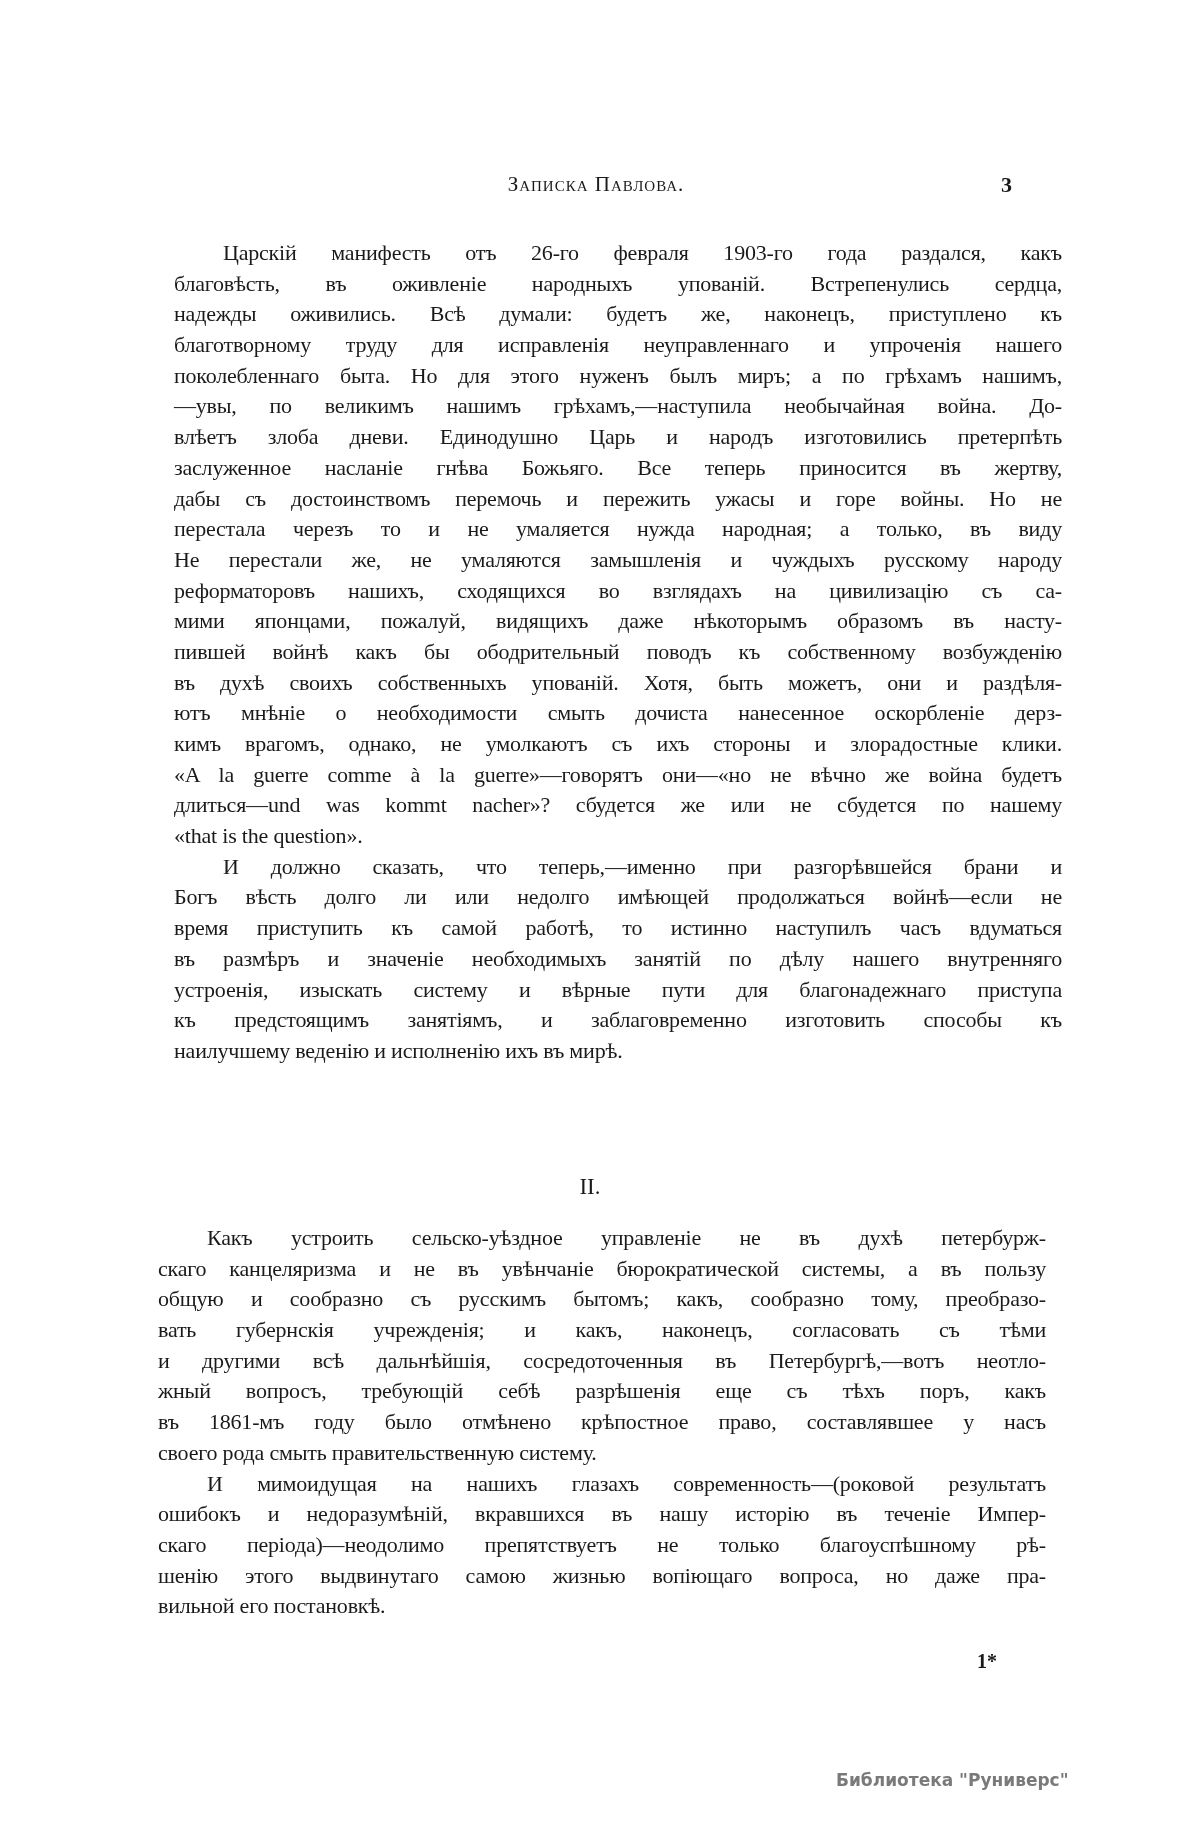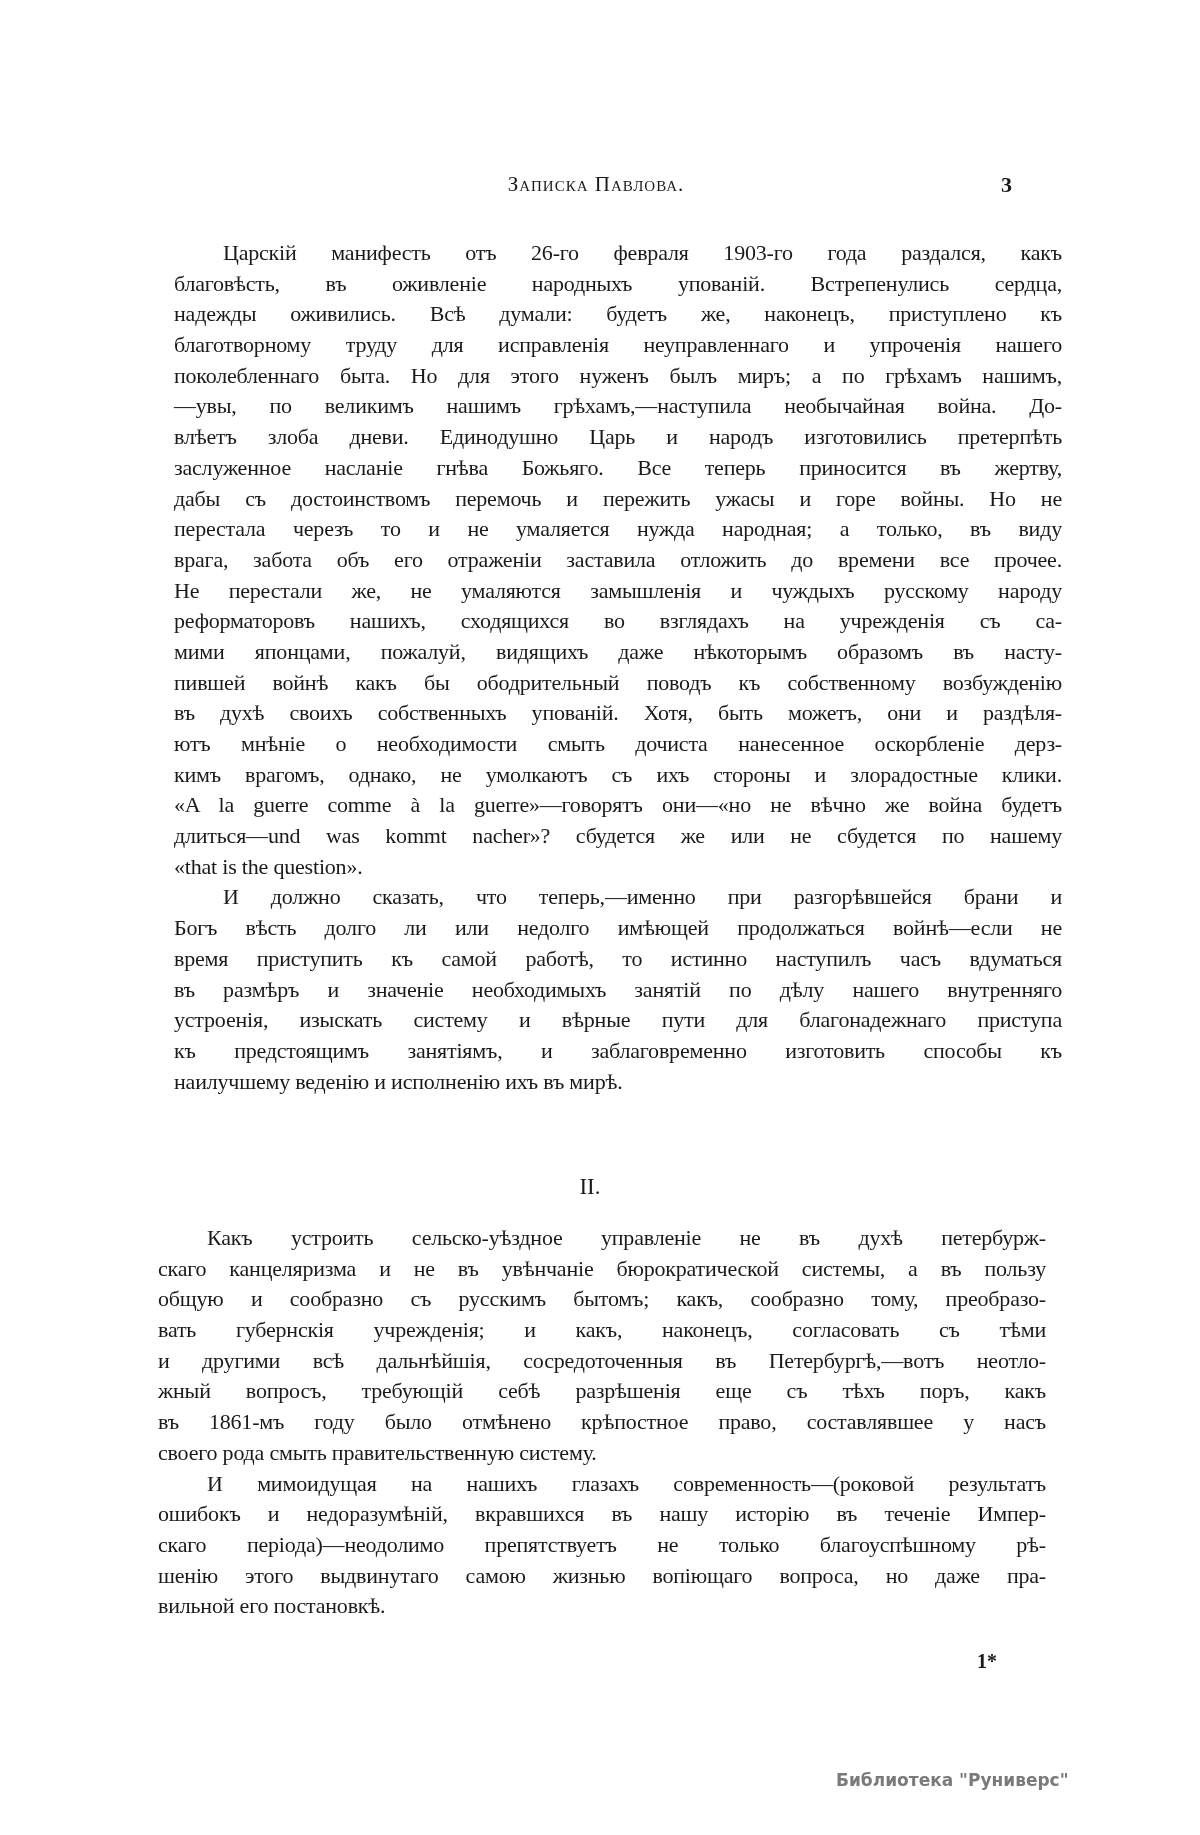--- a/index.html
+++ b/index.html
@@ -118,23 +118,22 @@
         <span class="line indent">Царскій манифесть отъ 26-го февраля 1903-го года раздался, какъ</span>
         <span class="line">благовѣсть, въ оживленіе народныхъ упованій. Встрепенулись сердца,</span>
         <span class="line">надежды оживились. Всѣ думали: будетъ же, наконецъ, приступлено къ</span>
         <span class="line">благотворному труду для исправленія неуправленнаго и упроченія нашего</span>
         <span class="line">поколебленнаго быта. Но для этого нуженъ былъ миръ; а по грѣхамъ нашимъ,</span>
         <span class="line">—увы, по великимъ нашимъ грѣхамъ,—наступила необычайная война. До-</span>
         <span class="line">влѣетъ злоба дневи. Единодушно Царь и народъ изготовились претерпѣть</span>
         <span class="line">заслуженное насланіе гнѣва Божьяго. Все теперь приносится въ жертву,</span>
         <span class="line">дабы съ достоинствомъ перемочь и пережить ужасы и горе войны. Но не</span>
         <span class="line">перестала черезъ то и не умаляется нужда народная; а только, въ виду</span>
-        <span class="line">врага, забота объ его отраженіи заставила отложить до времени все прочее.</span>
         <span class="line">Не перестали же, не умаляются замышленія и чуждыхъ русскому народу</span>
-        <span class="line">реформаторовъ нашихъ, сходящихся во взглядахъ на учрежденія съ са-</span>
+        <span class="line">реформаторовъ нашихъ, сходящихся во взглядахъ на цивилизацію съ са-</span>
         <span class="line">мими японцами, пожалуй, видящихъ даже нѣкоторымъ образомъ въ насту-</span>
         <span class="line">пившей войнѣ какъ бы ободрительный поводъ къ собственному возбужденію</span>
         <span class="line">въ духѣ своихъ собственныхъ упованій. Хотя, быть можетъ, они и раздѣля-</span>
         <span class="line">ютъ мнѣніе о необходимости смыть дочиста нанесенное оскорбленіе дерз-</span>
         <span class="line">кимъ врагомъ, однако, не умолкаютъ съ ихъ стороны и злорадостные клики.</span>
         <span class="line">«A la guerre comme à la guerre»—говорятъ они—«но не вѣчно же война будетъ</span>
         <span class="line">длиться—und was kommt nacher»? сбудется же или не сбудется по нашему</span>
         <span class="line last">«that is the question».</span>
       </div>
     <div>

